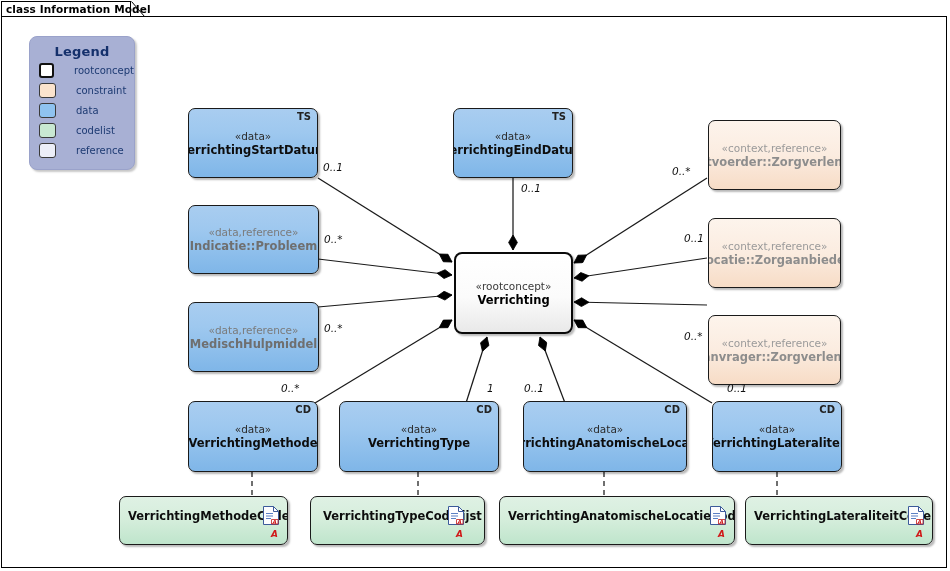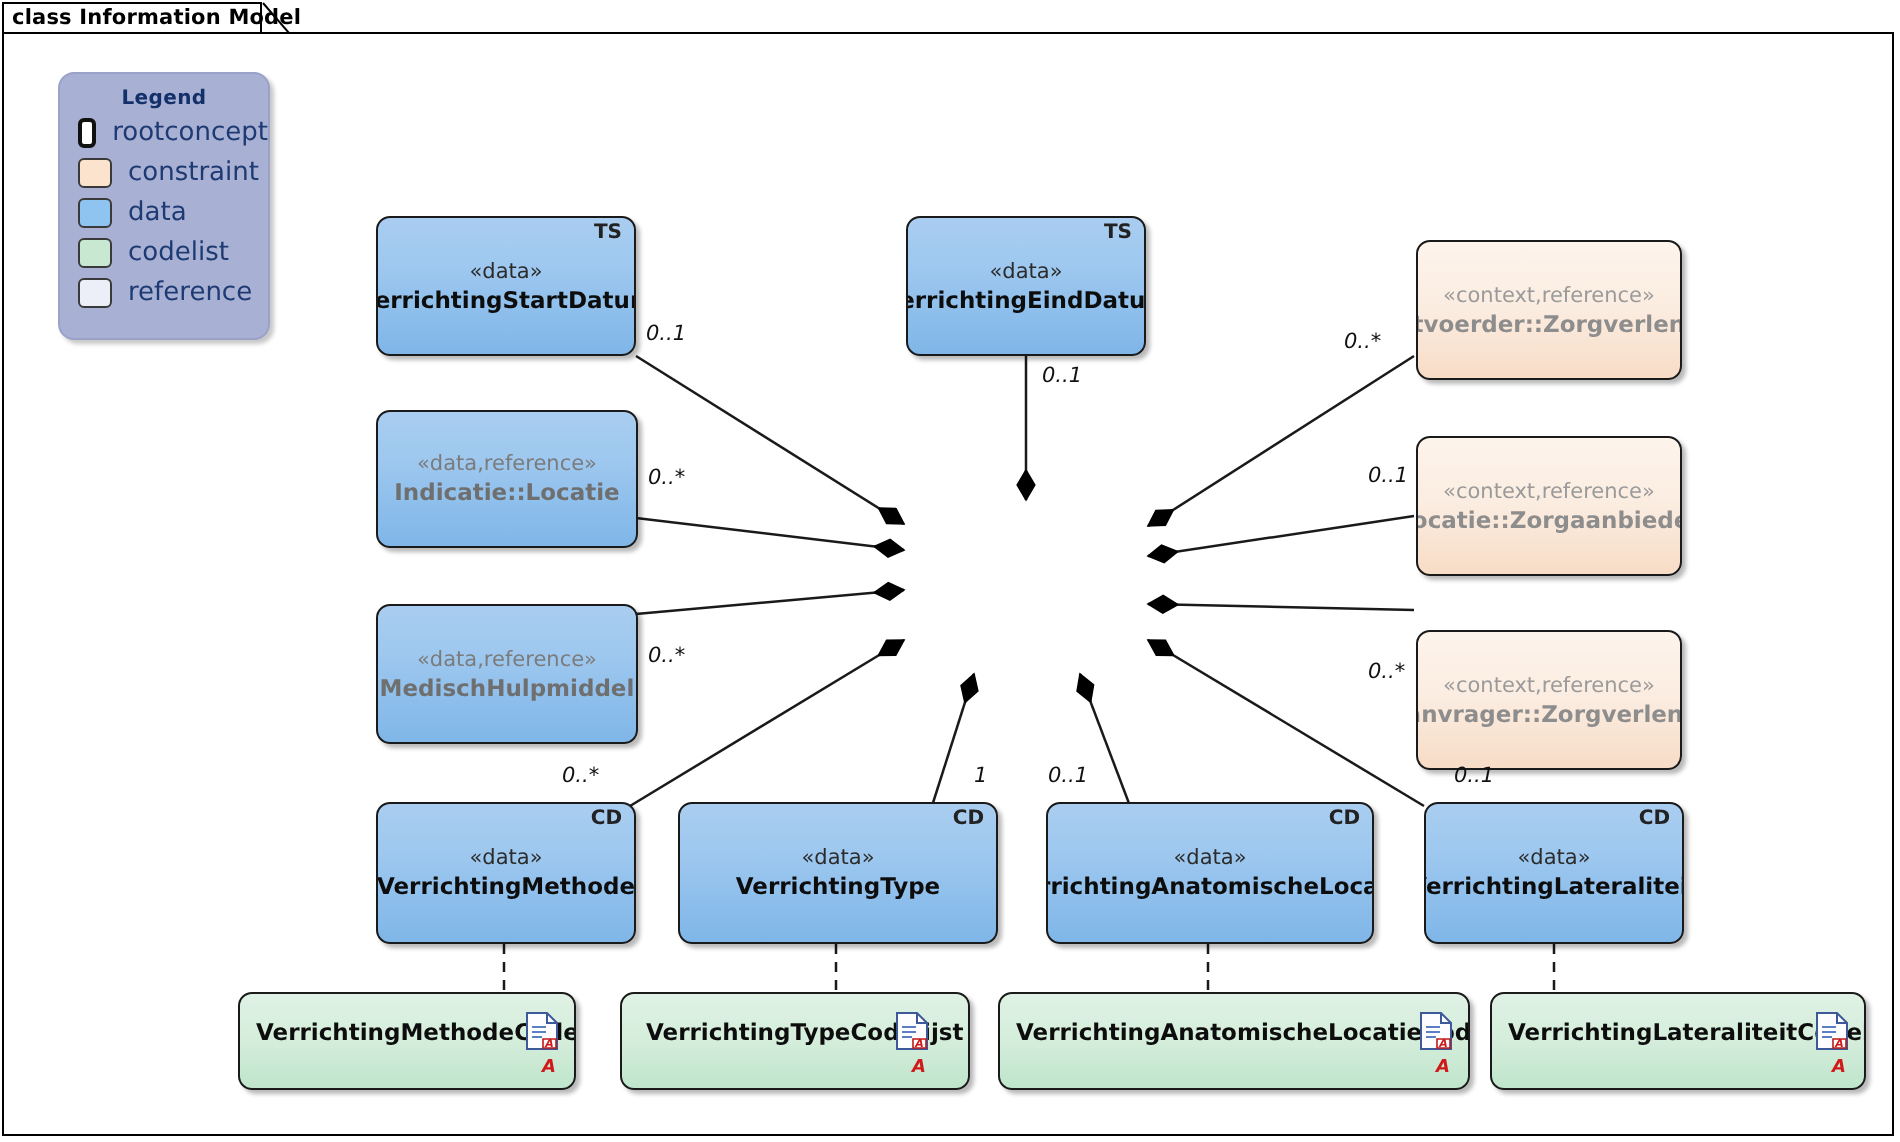--- a/index.html
+++ b/index.html
@@ -49,29 +49,29 @@
   .n-code{background:linear-gradient(to bottom,#dff1e4 0%,#d6eedc 45%,#bfe5cc 100%);
           align-items:flex-start;justify-content:flex-start;}
   .n-code .clname{font-size:11.5px;font-weight:bold;color:#0d0d0d;line-height:14px;
                   position:absolute;left:8px;top:12px;white-space:nowrap;}
   .doc-icon{position:absolute;top:9px;}
   .code-a{position:absolute;right:9px;bottom:5px;font-size:9px;font-style:italic;font-weight:bold;color:#d01a1a;}
 
   
   .legend{position:absolute;left:29px;top:36px;width:104px;height:132px;border-radius:8px;
           background:#a8b0d4;border:1px solid #9aa2ca;box-shadow:2px 2px 2px rgba(0,0,0,.22);}
-  .legend-title{text-align:center;font-size:10px;font-weight:bold;color:#14306b;margin-top:7px;letter-spacing:.2px;}
+  .legend-title{text-align:center;font-size:13px;font-weight:bold;color:#14306b;margin-top:7px;letter-spacing:.2px;}
   .legend-row{display:flex;align-items:center;margin:3px 0 0 9px;height:17px;}
   .sw{width:17px;height:15px;border:1px solid #3a3a3a;border-radius:3px;box-sizing:border-box;}
   .sw-root{border:2px solid #111;background:#fff;}
   .sw-container{background:#fbe3cd;}
   .sw-data{background:#8fc3f0;}
   .sw-codelist{background:#c8e8d2;}
   .sw-constraint{background:#eceef8;}
-  .legend-label{font-size:13px;color:#1d3a72;margin-left:8px;white-space:nowrap;}
+  .legend-label{font-size:10px;color:#1d3a72;margin-left:20px;white-space:nowrap;}
 
   
   .mult{position:absolute;font-size:10.5px;color:#111;white-space:nowrap;font-style:italic;}
 </style>
 </head>
 <body>
 
 <div id="canvas">
 
   <div class="frame"></div>
@@ -154,21 +154,21 @@
   </div>
 
   <div class="node n-data" style="left:453px;top:108px;width:120px;height:70px;">
     <span class="corner">TS</span>
     <div class="stereo">«data»</div>
     <div class="nname">VerrichtingEindDatum</div>
   </div>
 
   <div class="node n-data n-dataref" style="left:188px;top:205px;width:131px;height:69px;">
     <div class="stereo">«data,reference»</div>
-    <div class="nname">Indicatie::Locatie</div>
+    <div class="nname">Indicatie::Probleem</div>
   </div>
 
   <div class="node n-data n-dataref" style="left:188px;top:302px;width:131px;height:70px;">
     <div class="stereo">«data,reference»</div>
     <div class="nname">MedischHulpmiddel</div>
   </div>
 
   <div class="node n-ctx" style="left:708px;top:108px;width:133px;height:70px;">
     <div class="stereo">«context,reference»</div>
     <div class="nname">Uitvoerder::Zorgverlener</div>
@@ -177,20 +177,24 @@
   <div class="node n-ctx" style="left:708px;top:206px;width:133px;height:70px;">
     <div class="stereo">«context,reference»</div>
     <div class="nname">Locatie::Zorgaanbieder</div>
   </div>
 
   <div class="node n-ctx" style="left:708px;top:303px;width:133px;height:70px;">
     <div class="stereo">«context,reference»</div>
     <div class="nname">Aanvrager::Zorgverlener</div>
   </div>
 
+  <div class="node n-root" style="left:454px;top:252px;width:119px;height:82px;">
+    <div class="stereo">«rootconcept»</div>
+    <div class="nname">Verrichting</div>
+  </div>
 
   <div class="node n-data" style="left:188px;top:401px;width:130px;height:71px;">
     <span class="corner">CD</span>
     <div class="stereo">«data»</div>
     <div class="nname">VerrichtingMethode</div>
   </div>
 
   <div class="node n-data" style="left:339px;top:401px;width:160px;height:71px;">
     <span class="corner">CD</span>
     <div class="stereo">«data»</div>

